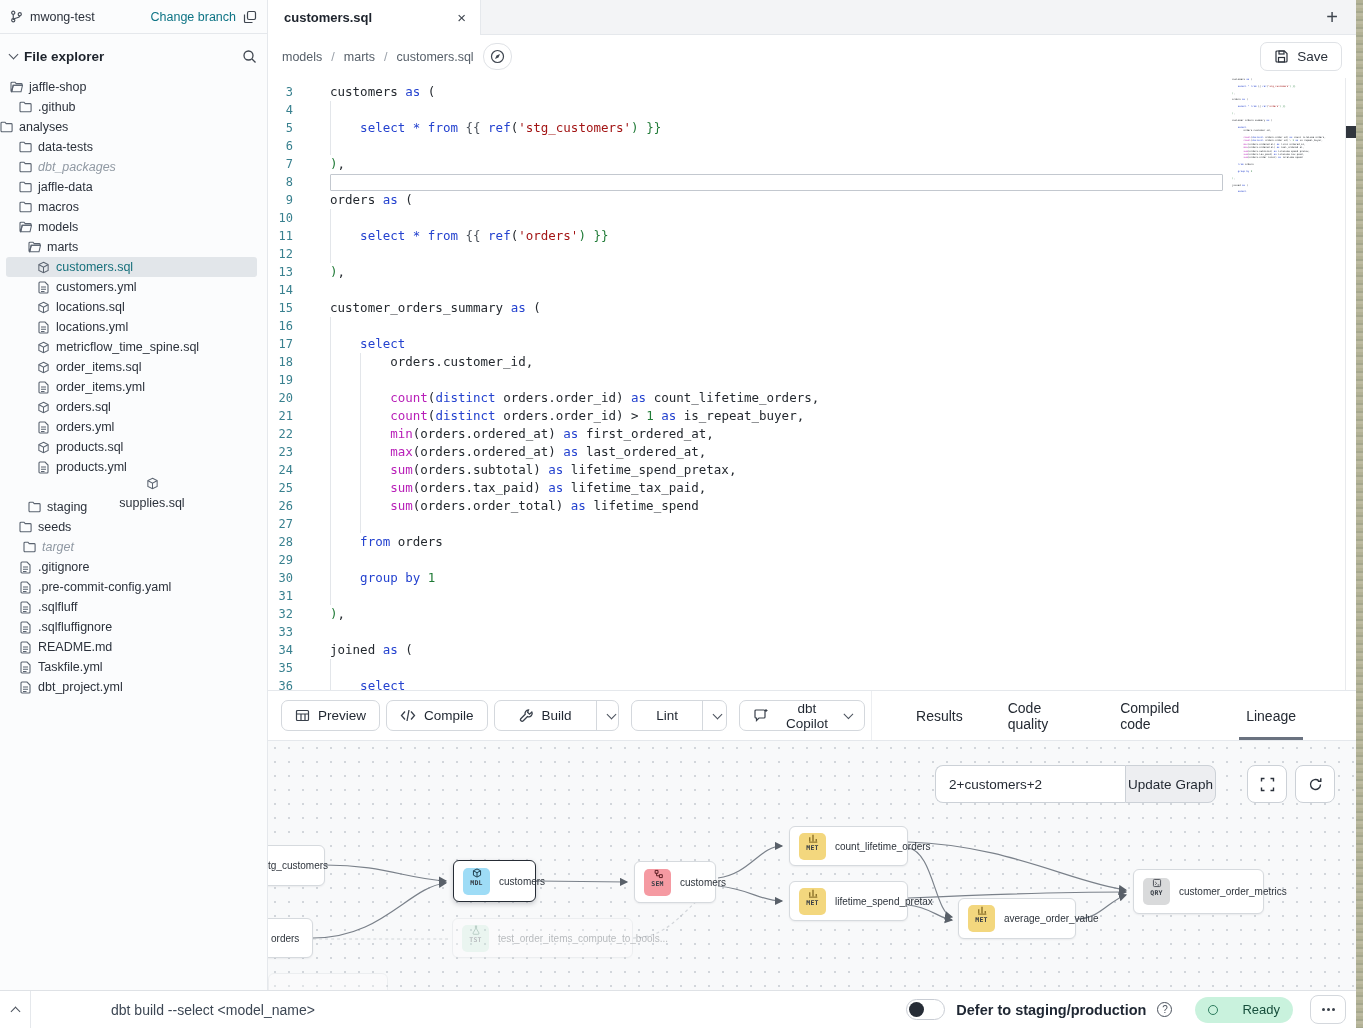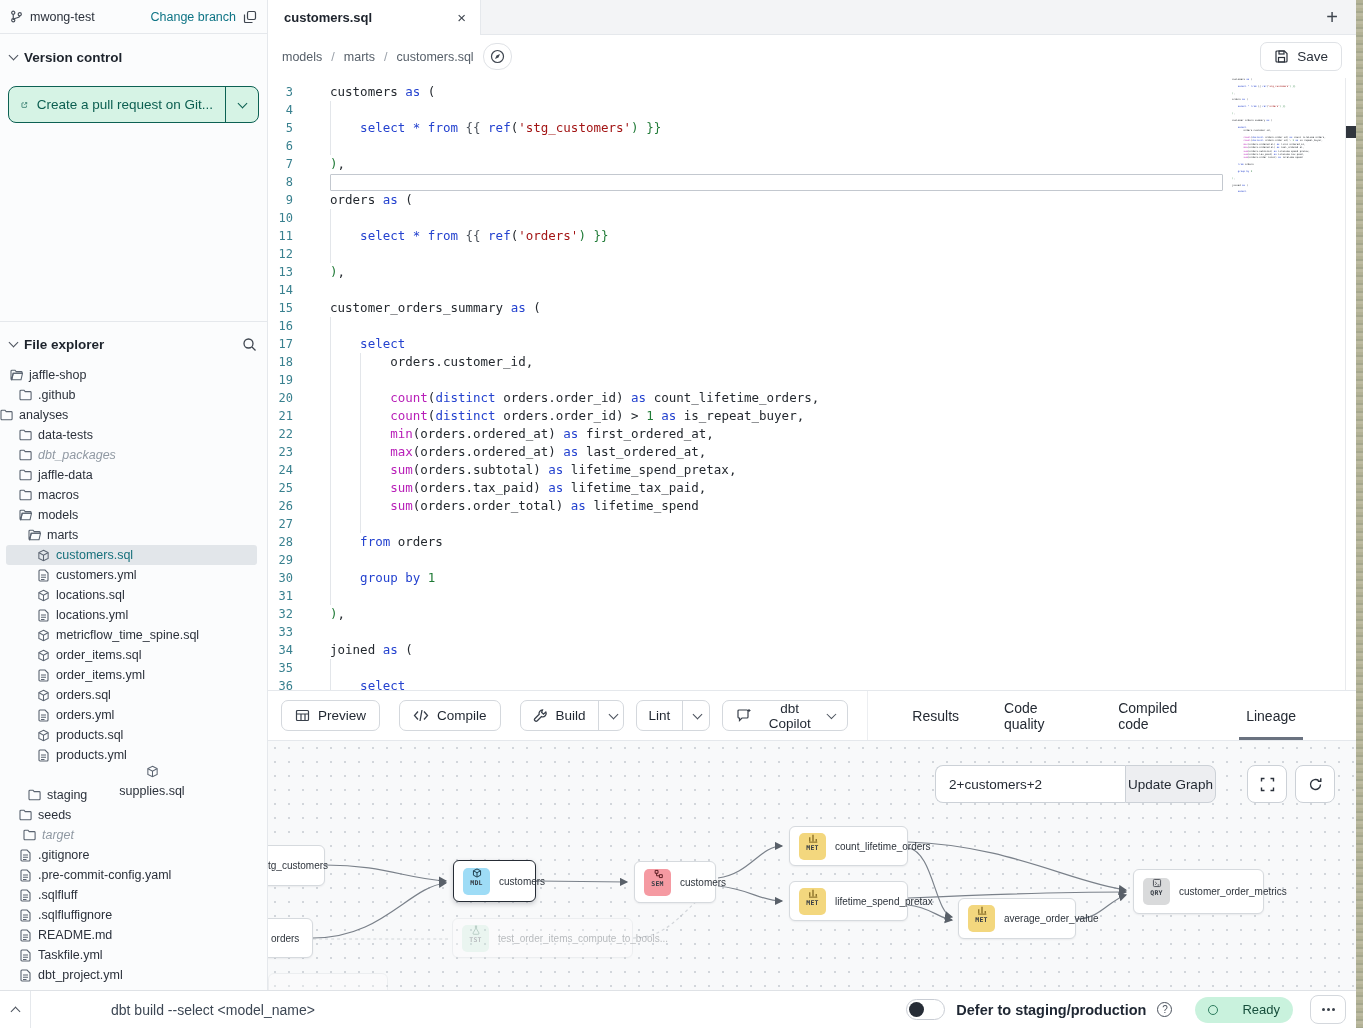--- a/index.html
+++ b/index.html
@@ -77,23 +77,23 @@
     font-family:"DejaVu Sans Mono", monospace; }
   .mm-row { font-size:2.4px; line-height:3.4px; white-space:pre; letter-spacing:0; }
   .code-scrollbar { position:absolute; right:0; top:0; bottom:0; width:11px; border-left:1px solid #e8eaed; }
   .code-scroll-thumb { position:absolute; left:0; right:0; top:48px; height:12px; background:#30353d; }
 
   
   .toolrow { height:50px; border-top:1px solid #e5e8ec; display:flex; align-items:center;
     padding-left:13px; background:#fff; }
   .tbtn, .tbtn-group { height:31px; border:1px solid #d4d8dd; border-radius:7px; background:#fff;
     display:flex; align-items:center; font-size:13.5px; color:#1f2630; }
-  .tbtn { gap:8px; padding:4px 13px; margin-right:19px; cursor:pointer; }
+  .tbtn { gap:8px; padding:4px 13px; margin-right:6px; cursor:pointer; }
   .tbtn-group { margin-right:12px; overflow:hidden; }
-  .tbtn-group .seg { display:flex; align-items:center; gap:8px; padding:0 12px; height:100%; cursor:pointer; }
+  .tbtn-group .seg { display:flex; align-items:center; gap:8px; padding:0 12px; height:100%; cursor:pointer;margin-left:12px; }
   .tbtn-group .seg + .seg { border-left:1px solid #d4d8dd; padding:0 11px; }
   .tico { display:flex; color:#39404b; }
   .panel-tabs { margin-left:auto; height:100%; display:flex; align-items:stretch; gap:45px;
     border-left:1px solid #eceef1; padding:0 60px 0 44px; }
   .ptab { display:flex; align-items:center; font-size:14px; color:#242a33; cursor:pointer; position:relative; }
   .ptab.active::after { content:""; position:absolute; left:-7px; right:-7px; bottom:0; height:3px; background:#6a7280; }
 
   
   .lineage { position:relative; height:250px; border-top:1px solid #e5e8ec; background:#f8f9fa;
     background-image:radial-gradient(#d2d6db 1px, transparent 1.3px); background-size:14px 14px;
@@ -162,38 +162,20 @@
       <span class="branch-name">mwong-test</span>
       <span class="change-branch">Change branch</span>
       <span class="icon-btn-flat">
         <svg width="14" height="14" viewBox="0 0 14 14" fill="none" stroke="#3e454f" stroke-width="1.2">
           <rect x="4.5" y="1.5" width="8" height="8" rx="1.5"></rect>
             <path d="M9.5 12.5h-7a1 1 0 0 1-1-1v-7"></path>
         </svg>
       </span>
     </div>
 
-    <div class="vc-section">
-      <div class="section-head">
-        <span class="chev"></span>
-        <span class="section-title">Version control</span>
-      </div>
-      <div class="pr-btn-group">
-        <div class="pr-btn-main">
-          <svg width="14" height="14" viewBox="0 0 14 14" fill="none" stroke="#0b5e50" stroke-width="1.4">
-            <path d="M6 2.5H3a1 1 0 0 0-1 1V11a1 1 0 0 0 1 1h7.5a1 1 0 0 0 1-1V8"></path>
-            <path d="M8.5 2h3.5v3.5 M12 2L6.8 7.2"></path>
-          </svg>
-          <span>Create a pull request on Git...</span>
-        </div>
-        <div class="pr-btn-caret">
-          <span class="chev"></span>
-        </div>
-      </div>
-    </div>
 
     <div class="fe-head">
       <span class="chev"></span>
       <span class="section-title">File explorer</span>
       <span class="fe-search">
         <svg width="15" height="15" viewBox="0 0 15 15" fill="none" stroke="#3e454f" stroke-width="1.3">
           <circle cx="6.5" cy="6.5" r="4.5"></circle>
             <path d="M10 10l3.5 3.5"></path>
         </svg>
       </span>

